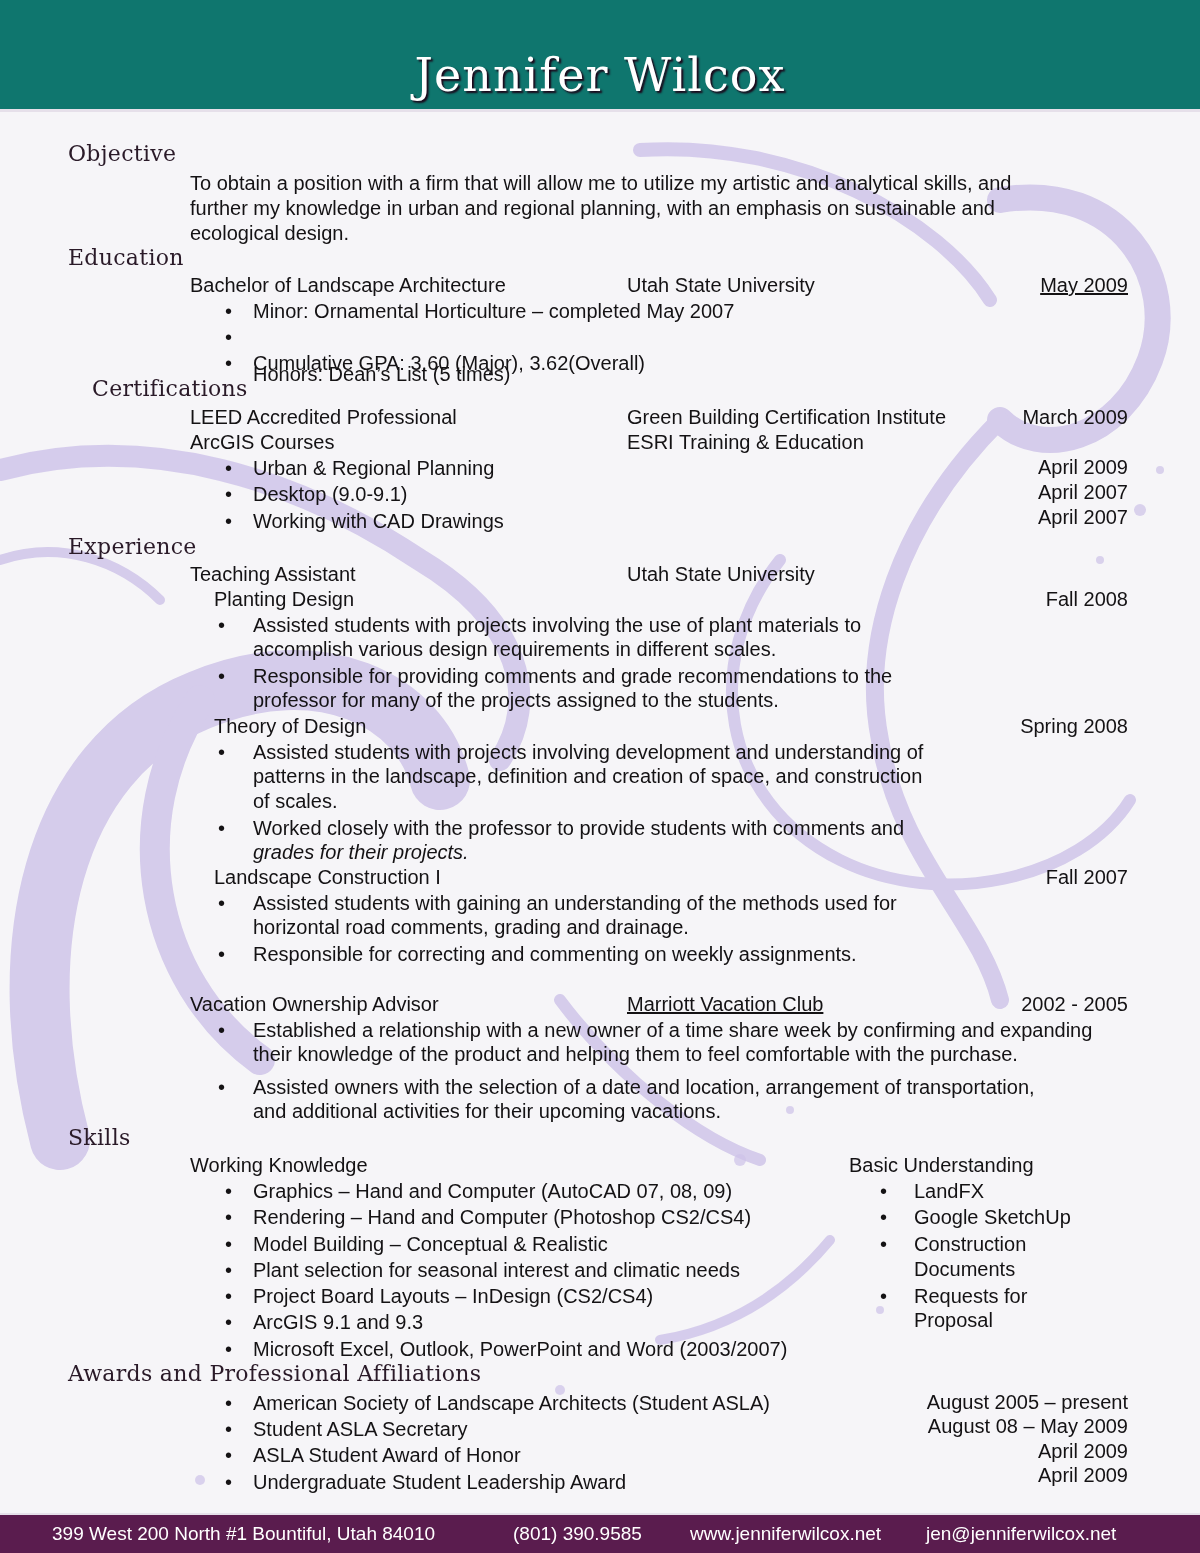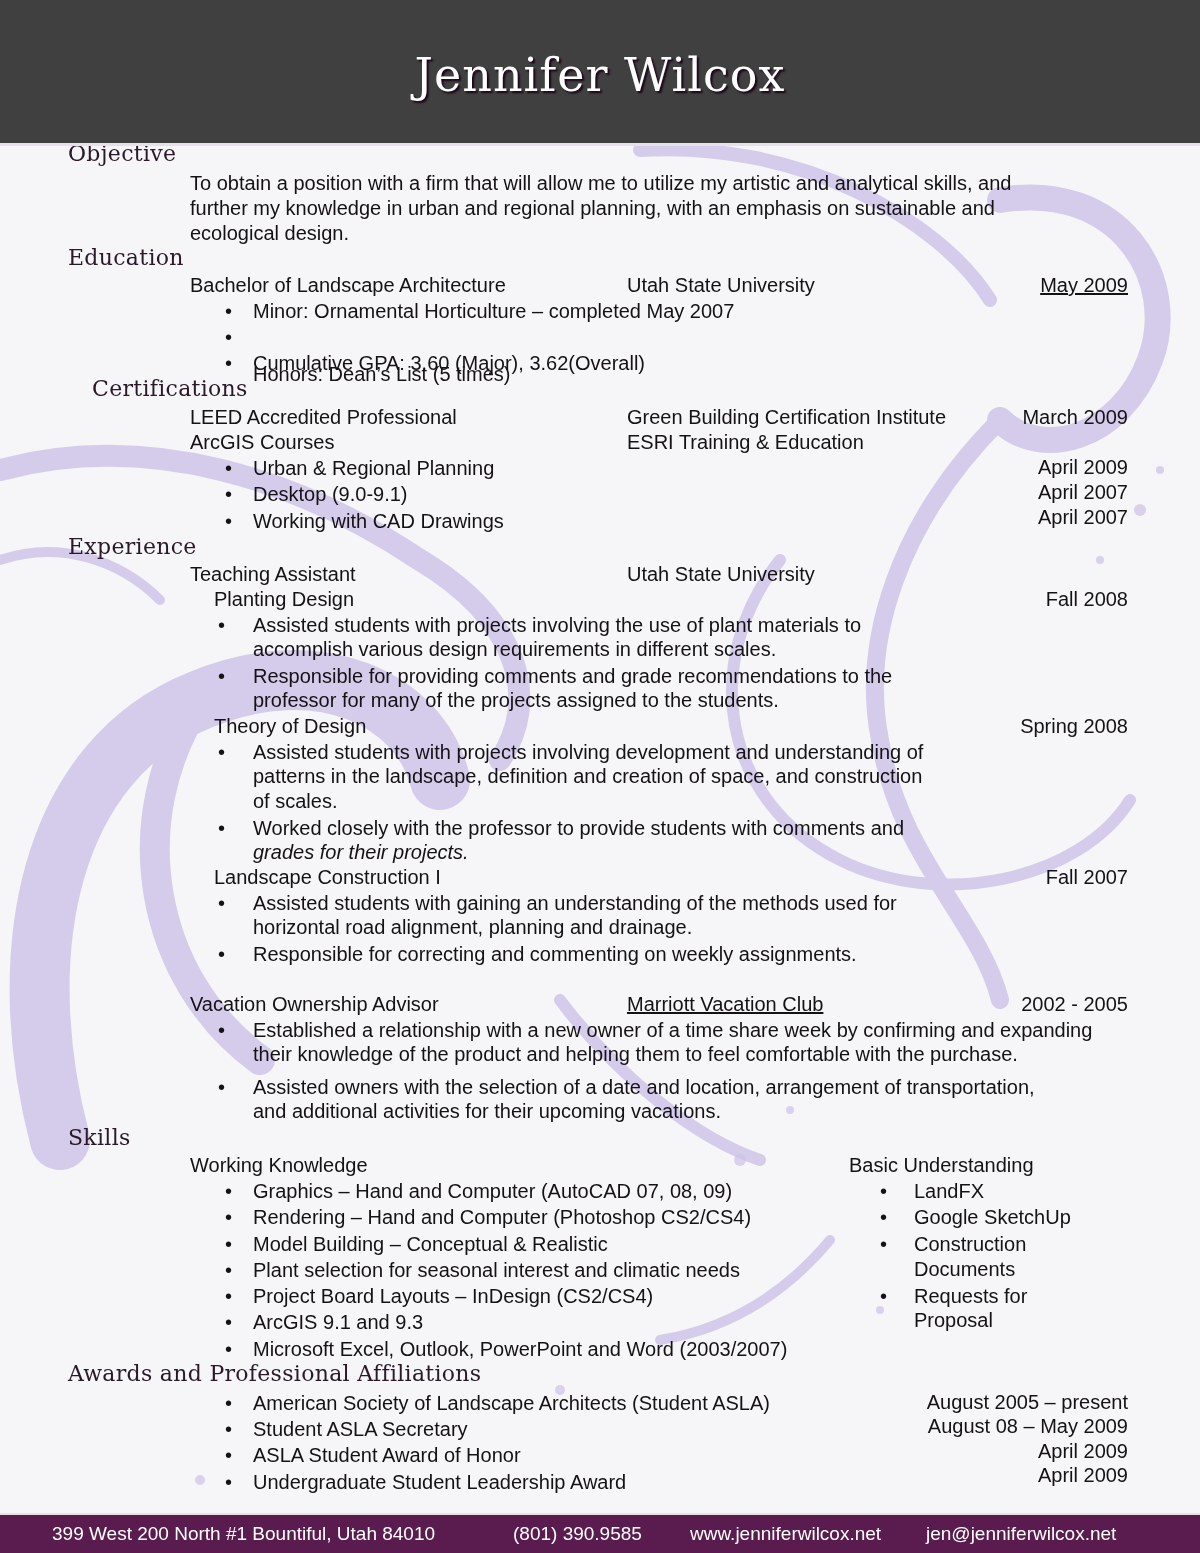--- a/index.html
+++ b/index.html
@@ -6,22 +6,22 @@
     html, body { width: 1200px; height: 1553px; }
     body {
       position: relative;
       background: #f6f5f8;
       font-family: "Liberation Sans", sans-serif;
       color: #141214;
       overflow: hidden;
     }
     .deco { position: absolute; left: 0; top: 0; width: 1200px; height: 1553px; z-index: 0; pointer-events: none; }
     .header {
-      position: absolute; left: 0; top: 0; width: 1200px; height: 146px;
-      background: #404040;
+      position: absolute; left: 0; top: 0; width: 1200px; height: 112px;
+      background: #0f766e;
       border-bottom: 3px solid #e6e0ea;
       z-index: 2;
     }
     .header-title {
       position: absolute; left: 0; right: 0; top: 48px;
       text-align: center;
       font-family: "DejaVu Serif", serif;
       font-size: 46px; letter-spacing: 1px;
       color: #ffffff;
       text-shadow: 2px 2px 2px #1c0418;
@@ -134,21 +134,21 @@
   <div class="t" style="left:253px;top:764px;">patterns in the landscape, definition and creation of space, and construction</div>
   <div class="t" style="left:253px;top:789px;">of scales.</div>
   <div class="bullet" style="left:218px;top:816px;">•</div>
   <div class="t" style="left:253px;top:816px;">Worked closely with the professor to provide students with comments and</div>
   <div class="t" style="left:253px;top:840px;font-style:italic;">grades for their projects.</div>
 
   <div class="t" style="left:214px;top:865px;">Landscape Construction I</div>
   <div class="t r" style="right:72px;top:865px;">Fall 2007</div>
   <div class="bullet" style="left:218px;top:891px;">•</div>
   <div class="t" style="left:253px;top:891px;">Assisted students with gaining an understanding of the methods used for</div>
-  <div class="t" style="left:253px;top:915px;">horizontal road alignment, planning and drainage.</div>
+  <div class="t" style="left:253px;top:915px;">horizontal road comments, grading and drainage.</div>
   <div class="bullet" style="left:218px;top:942px;">•</div>
   <div class="t" style="left:253px;top:942px;">Responsible for correcting and commenting on weekly assignments.</div>
 
   <div class="t" style="left:190px;top:992px;">Vacation Ownership Advisor</div>
   <div class="t" style="left:627px;top:992px;text-decoration:underline;">Marriott Vacation Club</div>
   <div class="t r" style="right:72px;top:992px;">2002 - 2005</div>
   <div class="bullet" style="left:218px;top:1018px;">•</div>
   <div class="t" style="left:253px;top:1018px;">Established a relationship with a new owner of a time share week by confirming and expanding</div>
   <div class="t" style="left:253px;top:1042px;">their knowledge of the product and helping them to feel comfortable with the purchase.</div>
   <div class="bullet" style="left:218px;top:1075px;">•</div>

